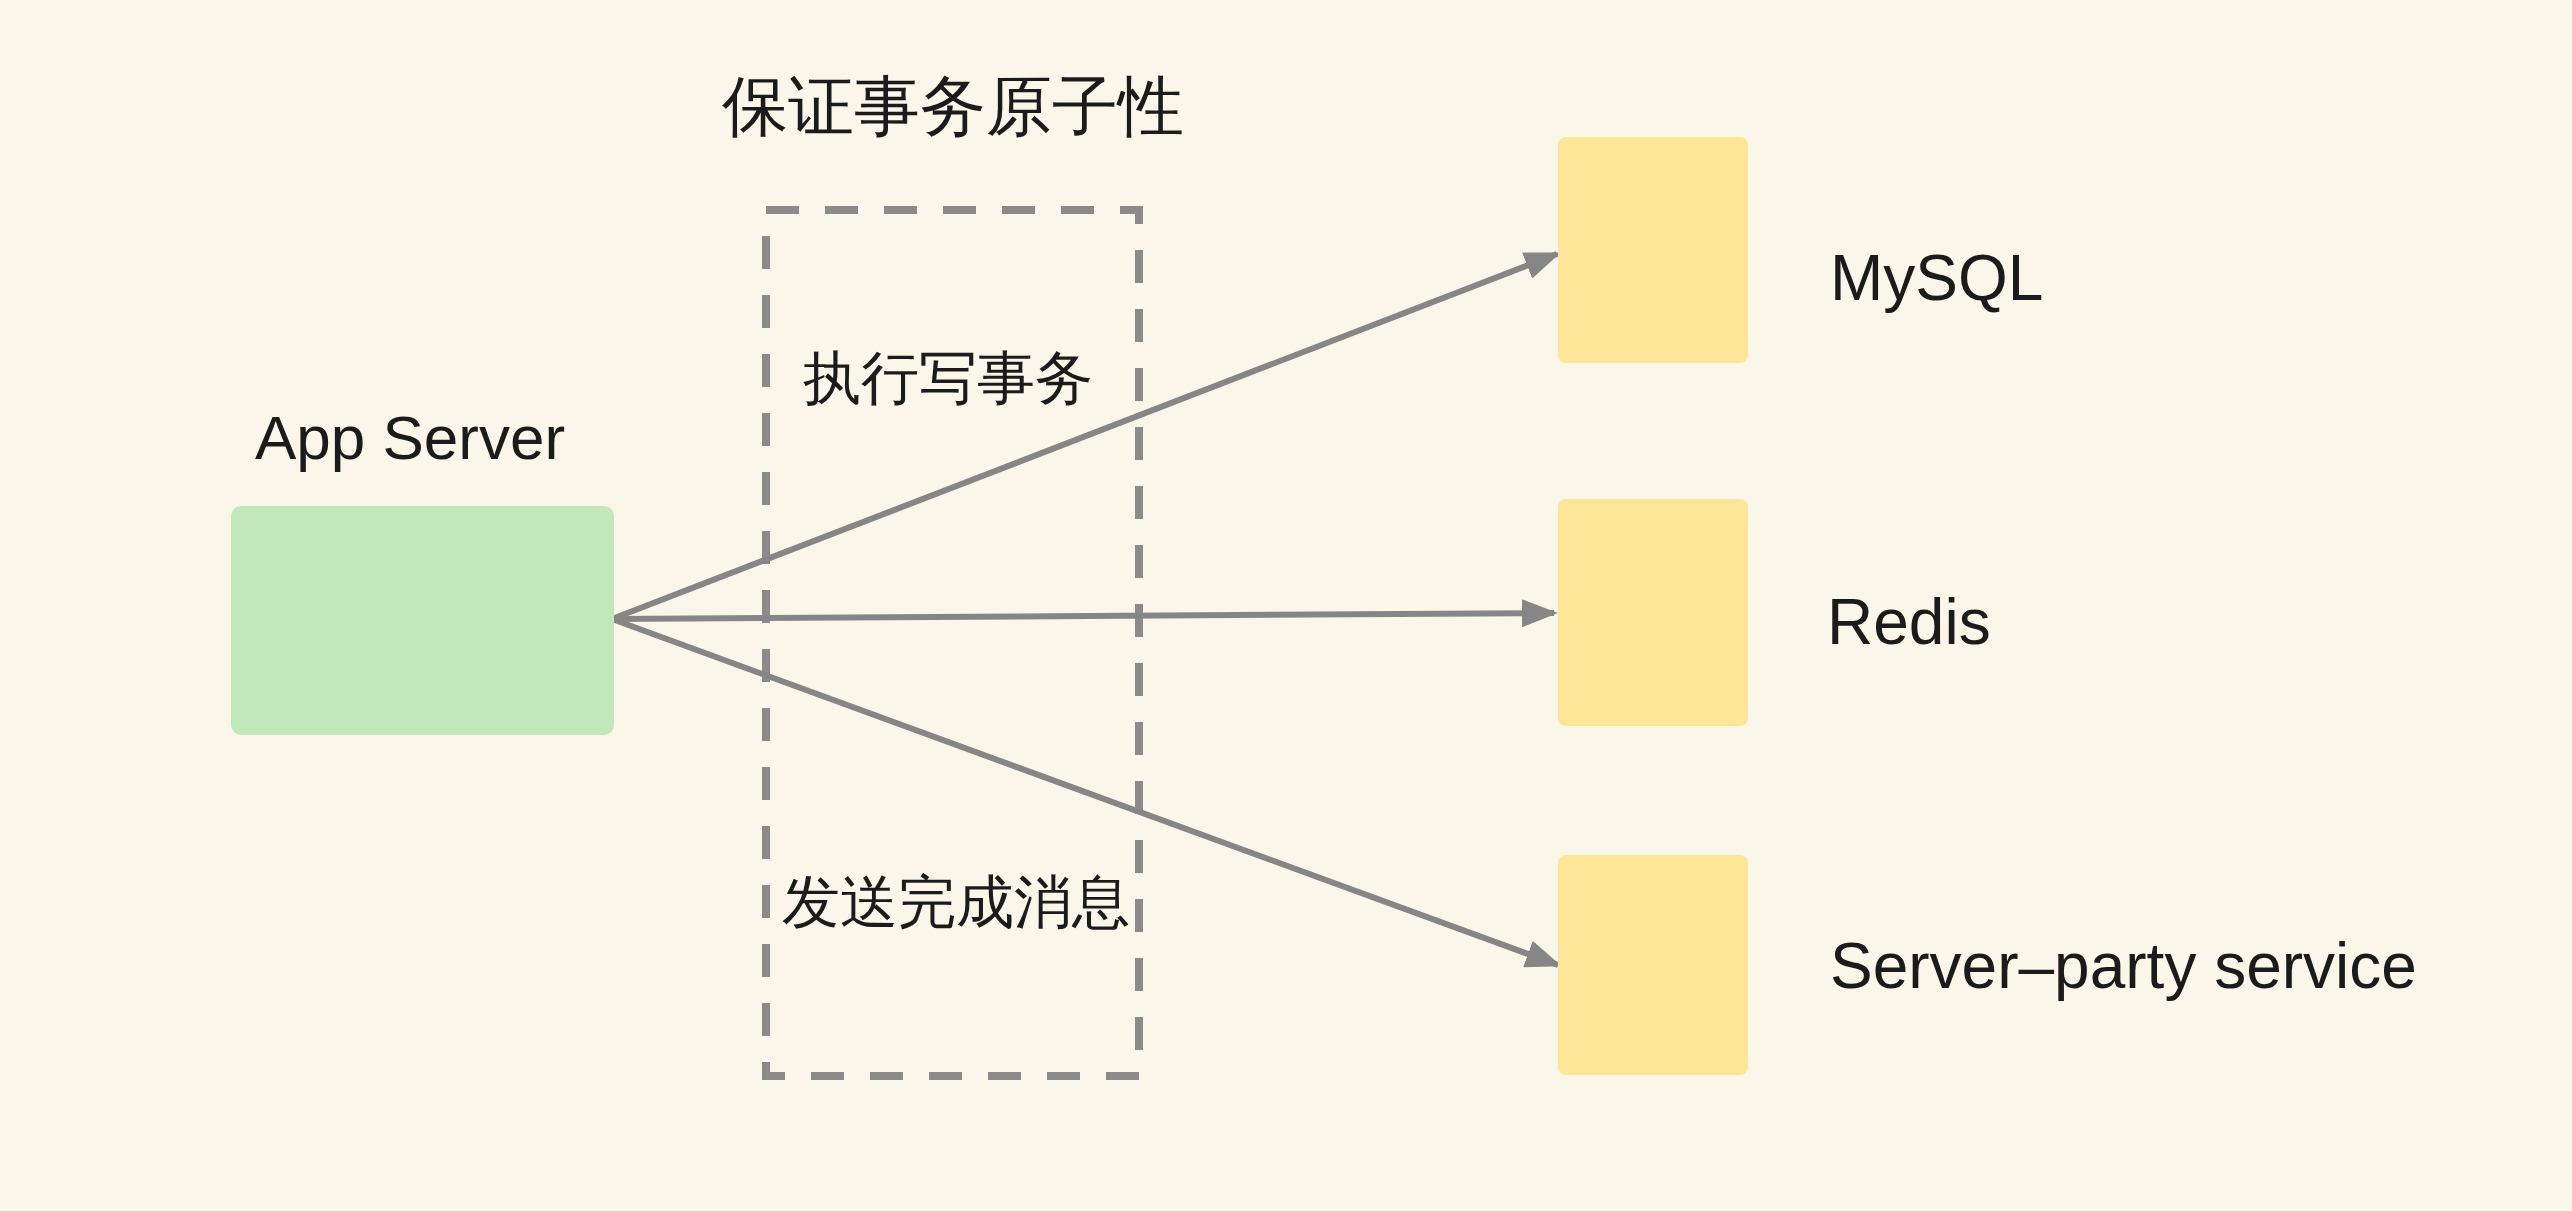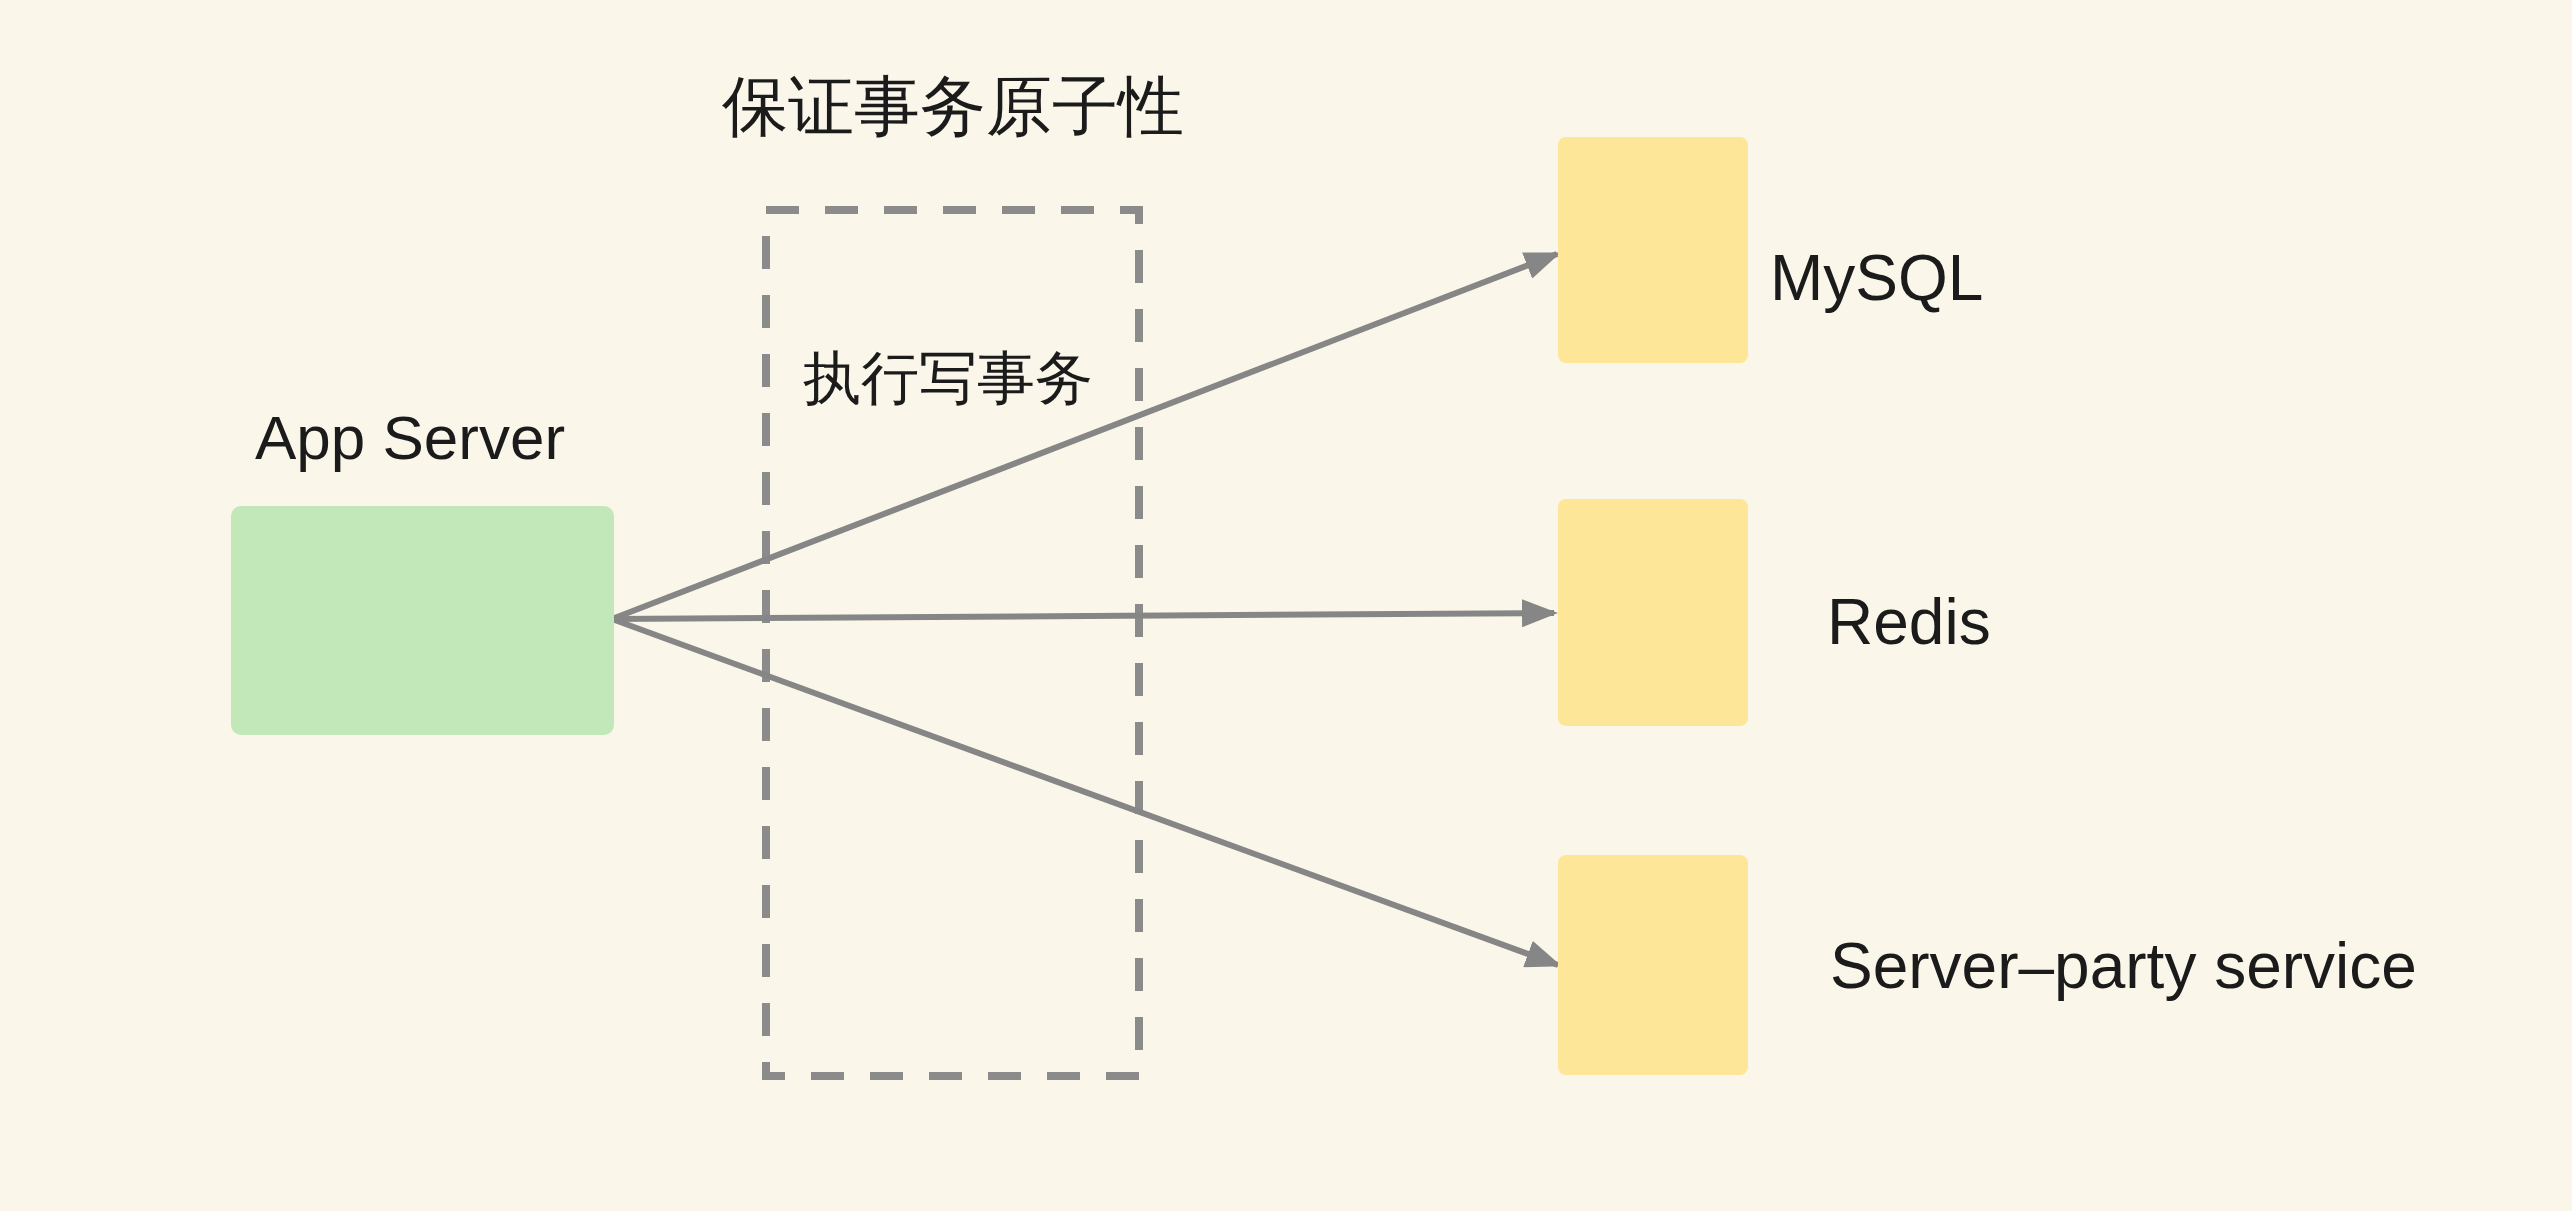--- a/index.html
+++ b/index.html
@@ -74,21 +74,21 @@
   .step-1 { left: 948px; top: 346px; }
   .step-2 { left: 961px; top: 590px; }
   .step-3 { left: 956px; top: 870px; }
   .service-label {
     position: absolute;
     transform: translateY(-50%);
     font-size: 64px;
     color: #1b1b1b;
     white-space: nowrap;
   }
-  .label-mysql { left: 1770px; top: 278px; }
+  .label-mysql { left: 1830px; top: 278px; }
   .label-redis { left: 1827px; top: 622px; text-align: center; }
   .label-third { left: 1830px; top: 966px; }
 </style>
 </head>
 <body>
 
 <div class="canvas">
 
   <svg class="arrow-layer" viewBox="0 0 2572 1211">
     <defs>
@@ -103,20 +103,21 @@
     <line x1="612" y1="619" x2="1554" y2="613" stroke="#868686" stroke-width="6" marker-end="url(#arrowhead)"></line>
     <line x1="612" y1="619" x2="1558" y2="965" stroke="#868686" stroke-width="6" marker-end="url(#arrowhead)"></line>
   </svg>
 
   <div class="diagram-title">保证事务原子性</div>
 
   <div class="app-server-label">App Server</div>
   <div class="node node-green"></div>
 
   <div class="step-label step-1">执行写事务</div>
+  <div class="step-label step-3">发送完成消息</div>
 
   <div class="node node-yellow node-mysql"></div>
   <div class="node node-yellow node-redis"></div>
   <div class="node node-yellow node-third"></div>
 
   <div class="service-label label-mysql">MySQL</div>
   <div class="service-label label-redis">Redis</div>
   <div class="service-label label-third">Server–party service</div>
 
 </div>

